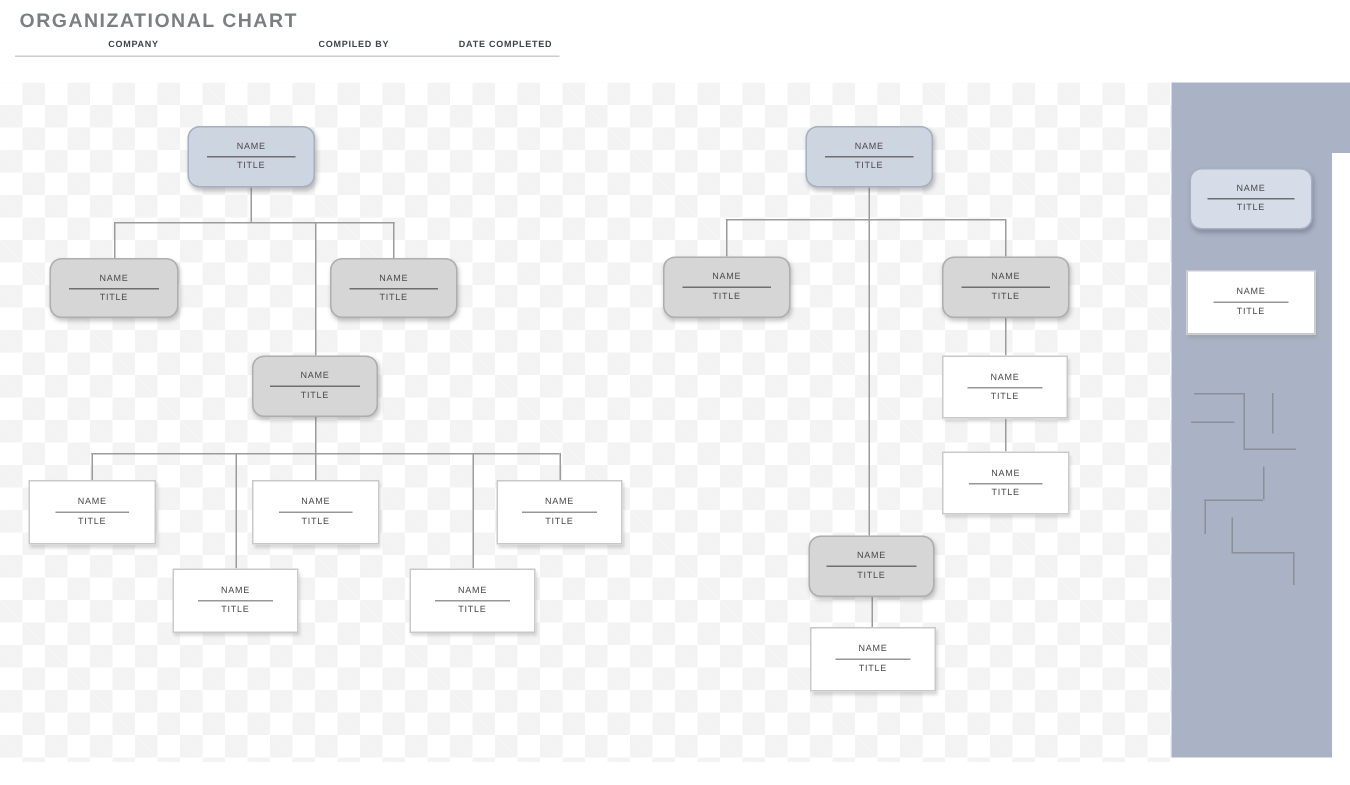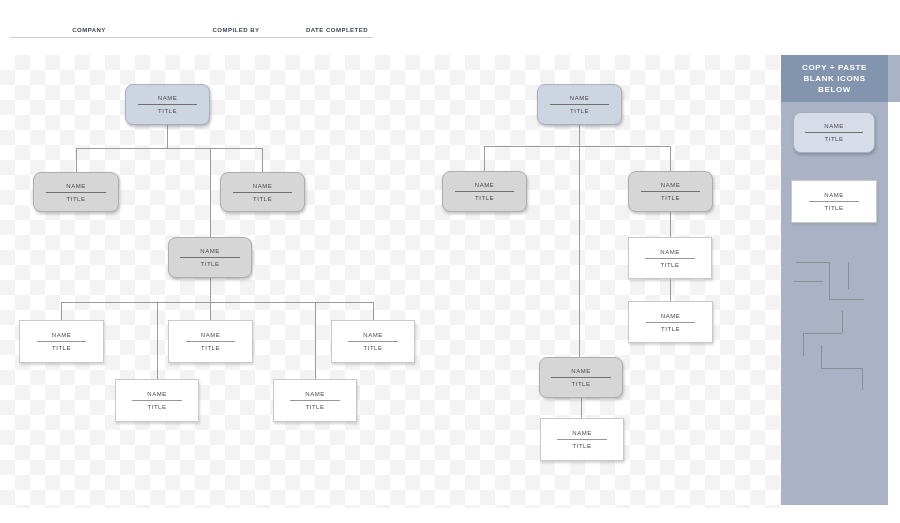--- a/index.html
+++ b/index.html
@@ -47,20 +47,21 @@
   .sidebar-header .ln{font-size:8px;font-weight:bold;color:#ffffff;letter-spacing:.6px;
                       line-height:11px;white-space:nowrap;}
   .side-strip{position:absolute;left:888px;top:55px;width:12px;height:47px;background:#a9b3c5;}
   .sb-line{position:absolute;background:#8a8f9a;}
 </style>
 </head>
 <body>
 
 <div id="app">
 
+  <div class="page-title">ORGANIZATIONAL CHART</div>
   <div class="field-label" style="left:89px;">COMPANY</div>
   <div class="field-label" style="left:236px;">COMPILED BY</div>
   <div class="field-label" style="left:337px;">DATE COMPLETED</div>
   <div class="field-blank" style="left:140px;"></div>
   <div class="field-blank" style="left:287px;"></div>
   <div class="field-blank" style="left:410px;"></div>
   <div class="field-rule"></div>
 
   <div class="canvas"></div>
 
@@ -162,25 +163,20 @@
     <div class="tt">TITLE</div>
   </div>
   <div class="node v-white" style="left:540px;top:418px;width:84px;height:43px;">
     <div class="nm">NAME</div>
     <div class="sep"></div>
     <div class="tt">TITLE</div>
   </div>
 
   <div class="side-strip"></div>
   <div class="sidebar">
-    <div class="sidebar-header">
-      <div class="ln">COPY + PASTE</div>
-      <div class="ln">BLANK ICONS</div>
-      <div class="ln">BELOW</div>
-    </div>
 
     <div class="node v-sb-accent" style="left:12px;top:57px;width:82px;height:41px;">
       <div class="nm">NAME</div>
       <div class="sep"></div>
       <div class="tt">TITLE</div>
     </div>
     <div class="node v-white" style="left:10px;top:125px;width:86px;height:43px;">
       <div class="nm">NAME</div>
       <div class="sep"></div>
       <div class="tt">TITLE</div>

